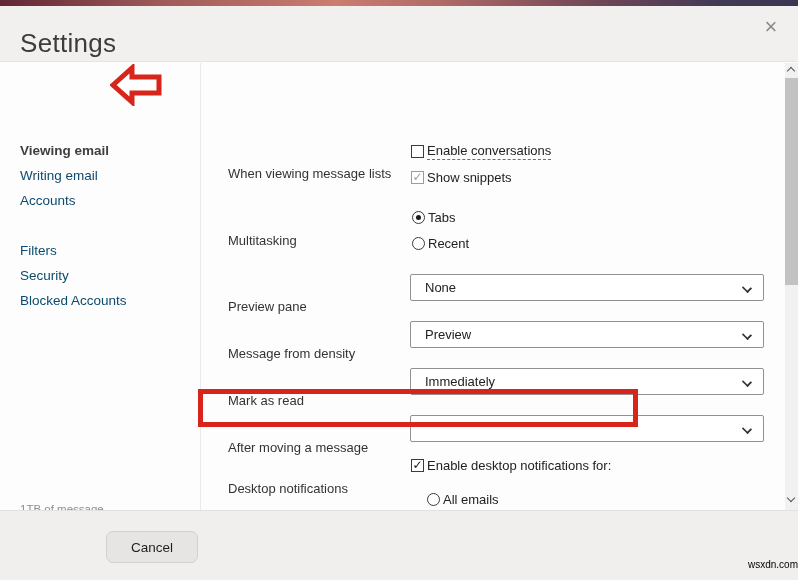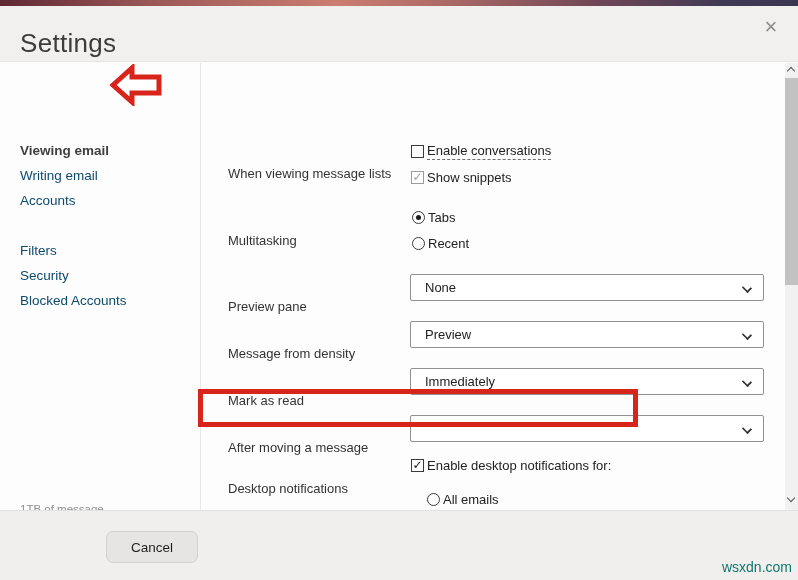--- a/index.html
+++ b/index.html
@@ -58,21 +58,21 @@
   .sb-up { top:0; } .sb-up span { top:5px; transform:rotate(-135deg); }
   .sb-down { bottom:2px; } .sb-down span { top:2px; transform:rotate(45deg); }
   .sb-thumb { position:absolute; left:0; top:15px; width:13px; height:207px; background:#c2c2c2; cursor:pointer; }
 
   .footer { position:absolute; top:510px; left:0; width:798px; height:70px; background:#f0efed; border-top:1px solid #e2e1df; }
   .btn-save { position:absolute; left:19px; top:530px; width:80px; height:34px; background:#1581e6; color:#fff;
     border:2px solid #0f5bb5; border-radius:5px; font-size:13.5px; font-family:inherit; cursor:pointer; }
   .btn-cancel { position:absolute; left:106px; top:531px; width:92px; height:32px; background:#e6e5e4; color:#1f1f1f;
     border:1px solid #d2d1cf; border-radius:7px; font-size:13.5px; font-family:inherit; cursor:pointer; }
 
-  .watermark { position:absolute; right:6px; top:559px; font-size:14px; color:#0f766e; }
+  .watermark { position:absolute; right:0; top:559px; font-size:10px; color:#000000; }
 </style>
 </head>
 <body>
 
 <div class="dialog">
 
   <div class="topbar"></div>
 
   <div class="header">
     <div class="title">Settings</div>

